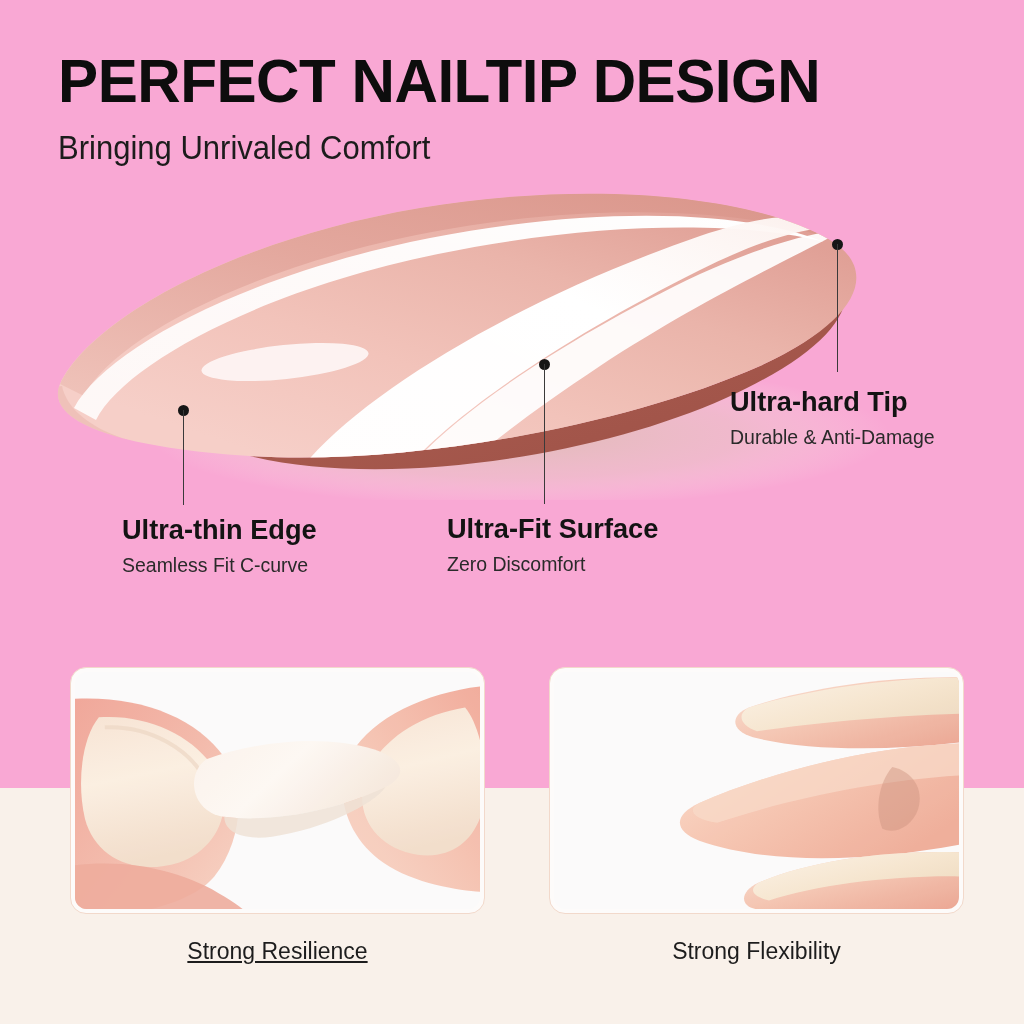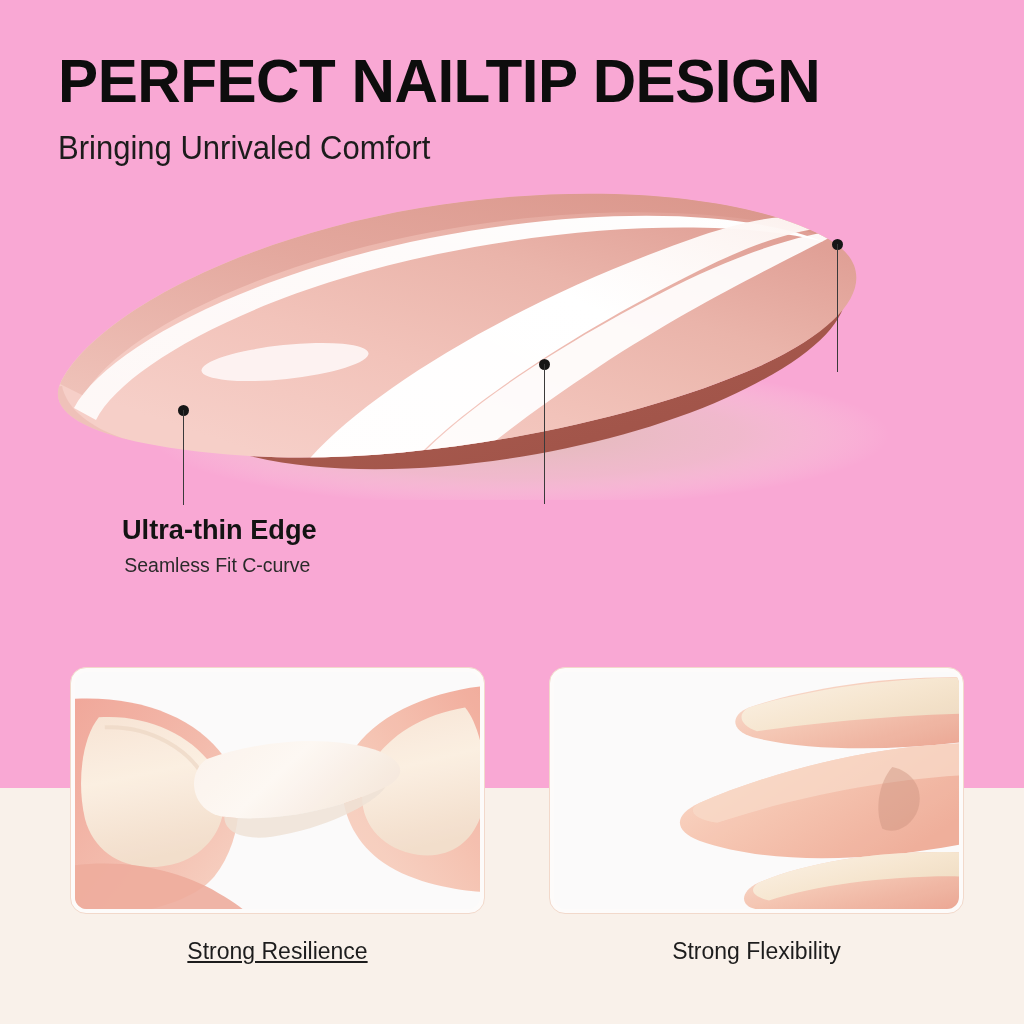--- a/index.html
+++ b/index.html
@@ -223,26 +223,34 @@
   </div>
   <div class="leader" style="left:544px; top:364px;">
     <span class="dot"></span>
     <span class="stem" style="height:140px;"></span>
   </div>
   <div class="leader" style="left:837px; top:244px;">
     <span class="dot"></span>
     <span class="stem" style="height:128px;"></span>
   </div>
 
-  <div class="callout" style="left:122px; top:512px;text-align:center;">
+  <div class="callout" style="left:122px; top:512px;">
     <div class="c-title">Ultra-thin Edge</div>
     <div class="c-sub">Seamless Fit C-curve</div>
   </div>
 
-
+  <div class="callout" style="left:447px; top:511px;">
+    <div class="c-title">Ultra-Fit Surface</div>
+    <div class="c-sub">Zero Discomfort</div>
+  </div>
+
+  <div class="callout" style="left:730px; top:384px;">
+    <div class="c-title">Ultra-hard Tip</div>
+    <div class="c-sub">Durable &amp; Anti-Damage</div>
+  </div>
 
   <div class="card" id="card-left">
     <div class="photo">
       <svg viewBox="0 0 407 239" preserveAspectRatio="xMidYMid slice" xmlns="http://www.w3.org/2000/svg">
         <defs>
           <linearGradient id="skinA" x1="0" y1="0" x2="1" y2="1">
             <stop offset="0" stop-color="#f0a193"></stop>
             <stop offset="0.5" stop-color="#f3b7a7"></stop>
             <stop offset="1" stop-color="#f7d2c2"></stop>
           </linearGradient>

